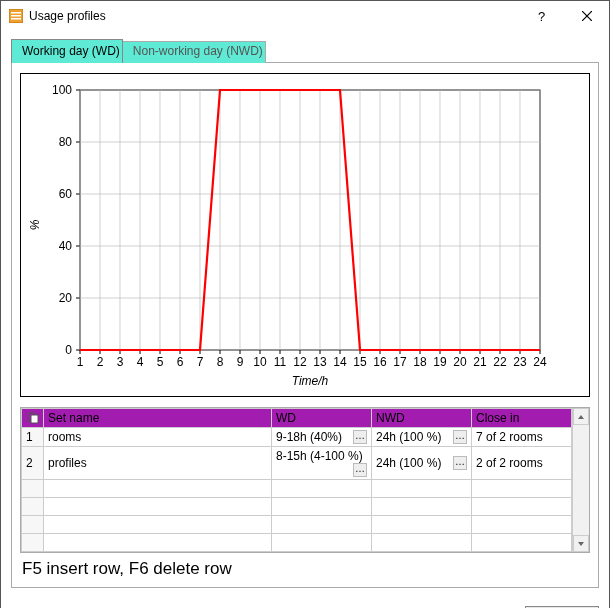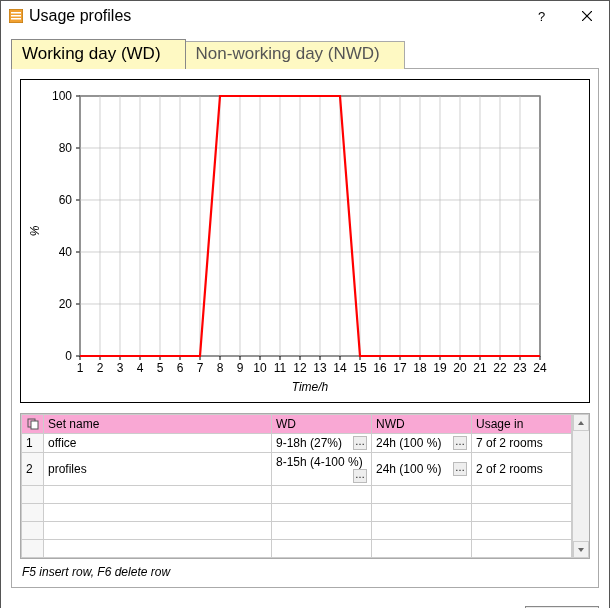--- a/index.html
+++ b/index.html
@@ -1,47 +1,47 @@
 <!DOCTYPE html>
 <html><head>
 <meta charset="utf-8">
 <style>
   * { box-sizing: border-box; }
   html, body { margin:0; padding:0; }
   body { font-family: "Segoe UI", Tahoma, sans-serif; font-size:12px; color:#000; background:#fff; width:610px; }
   .window { width:610px; border:1px solid #555; background:#fff; }
   .titlebar { display:flex; align-items:center; height:30px; padding:0 0 0 8px; }
   .title-icon { width:14px; height:14px; margin-right:6px; display:flex; align-items:center; justify-content:center; }
-  .title-text { flex:1; font-size:16px; }
+  .title-text { flex:1; font-size:12px; }
   .title-buttons { display:flex; }
   .title-btn { width:45px; height:30px; display:flex; align-items:center; justify-content:center; font-size:13px; cursor:default; }
   .title-btn.help { font-family: Arial; font-size:13px; }
   .title-btn.close svg { width:10px; height:10px; }
   .content { padding:8px 10px 10px 10px; }
   .tabs { display:flex; position:relative; z-index:2; }
-  .tab { padding:4px 24px 5px 10px; border:1px solid #aaa; border-bottom:none; background:#fef9c3; font-size:17px; margin-right:-1px; position:relative; }
+  .tab { padding:4px 2px 5px 10px; border:1px solid #aaa; border-bottom:none; background:#5eead4; font-size:12px; margin-right:-1px; position:relative; }
   .tab.active { border-color:#888; z-index:3; }
   .tab.inactive { color:#555; margin-top:2px; padding-top:2px; padding-bottom:5px; }
   .panel { border:1px solid #aaa; margin-top:-1px; padding:10px 8px 8px 8px; }
   .chart-area { width:100%; background:#fff; }
   .chart-inner { border:1px solid #000; padding:6px 8px 6px 4px; }
   svg.chart { display:block; }
   .grid-container { margin-top:10px; border:1px solid #aaa; }
   .grid-wrap { display:flex; }
   .grid-main { flex:1; }
   table.grid { width:100%; border-collapse:collapse; table-layout:fixed; }
   table.grid th, table.grid td { border:1px solid #ccc; padding:2px 4px; font-size:12px; text-align:left; height:18px; overflow:hidden; white-space:nowrap; text-overflow:ellipsis; }
-  table.grid th { background:#f9a8d4; font-weight:normal; }
+  table.grid th { background:#a21caf; font-weight:normal; }
   .rowhdr { width:20px; text-align:center; background:#f7f7f7; }
   .copy-icon svg { width:12px; height:12px; display:block; margin:auto; }
   .ellipsis-btn { float:right; width:14px; height:14px; background:#eee; border:1px solid #bbb; font-size:10px; line-height:10px; text-align:center; cursor:default; margin-left:2px; }
   .scrollbar { width:17px; border-left:1px solid #ccc; background:#f1f1f1; display:flex; flex-direction:column; }
   .sb-btn { height:17px; border:1px solid #ccc; background:#f1f1f1; display:flex; align-items:center; justify-content:center; }
   .sb-track { flex:1; }
-  .hint { margin:6px 2px 0 2px; font-size:12px;font-style:italic; }
+  .hint { margin:6px 2px 0 2px; font-size:17px; }
   .footer { display:flex; justify-content:flex-end; padding:8px 10px 10px 10px; }
   .btn { min-width:74px; height:23px; border:1px solid #888; background:#e9e9e9; font-size:12px; cursor:default; }
   .col-setname { }
   .col-wd { width:100px; }
   .col-nwd { width:100px; }
   .col-usedin { width:100px; }
 </style>
 </head>
 <body>
 
@@ -207,28 +207,28 @@
                     <span class="copy-icon">
                       <svg viewBox="0 0 12 12">
                           <rect x="1" y="1" width="7" height="8" fill="none" stroke="#555"></rect>
                           <rect x="4" y="3" width="7" height="8" fill="#fff" stroke="#555"></rect>
                         </svg>
                     </span>
                   </th>
                   <th>Set name</th>
                   <th>WD</th>
                   <th>NWD</th>
-                  <th>Usage in</th>
+                  <th>Close in</th>
                 </tr>
               </thead>
               <tbody id="grid-body">
               <tr>
                     <td class="rowhdr">1</td>
-                    <td>office</td>
-                    <td><span>9-18h (27%)</span><span class="ellipsis-btn">…</span></td>
+                    <td>rooms</td>
+                    <td><span>9-18h (40%)</span><span class="ellipsis-btn">…</span></td>
                     <td><span>24h (100 %)</span><span class="ellipsis-btn">…</span></td>
                     <td>7 of 2 rooms</td>
                   </tr>
                   <tr>
                     <td class="rowhdr">2</td>
                     <td>profiles</td>
                     <td><span>8-15h (4-100 %)</span><span class="ellipsis-btn">…</span></td>
                     <td><span>24h (100 %)</span><span class="ellipsis-btn">…</span></td>
                     <td>2 of 2 rooms</td>
                   </tr>

